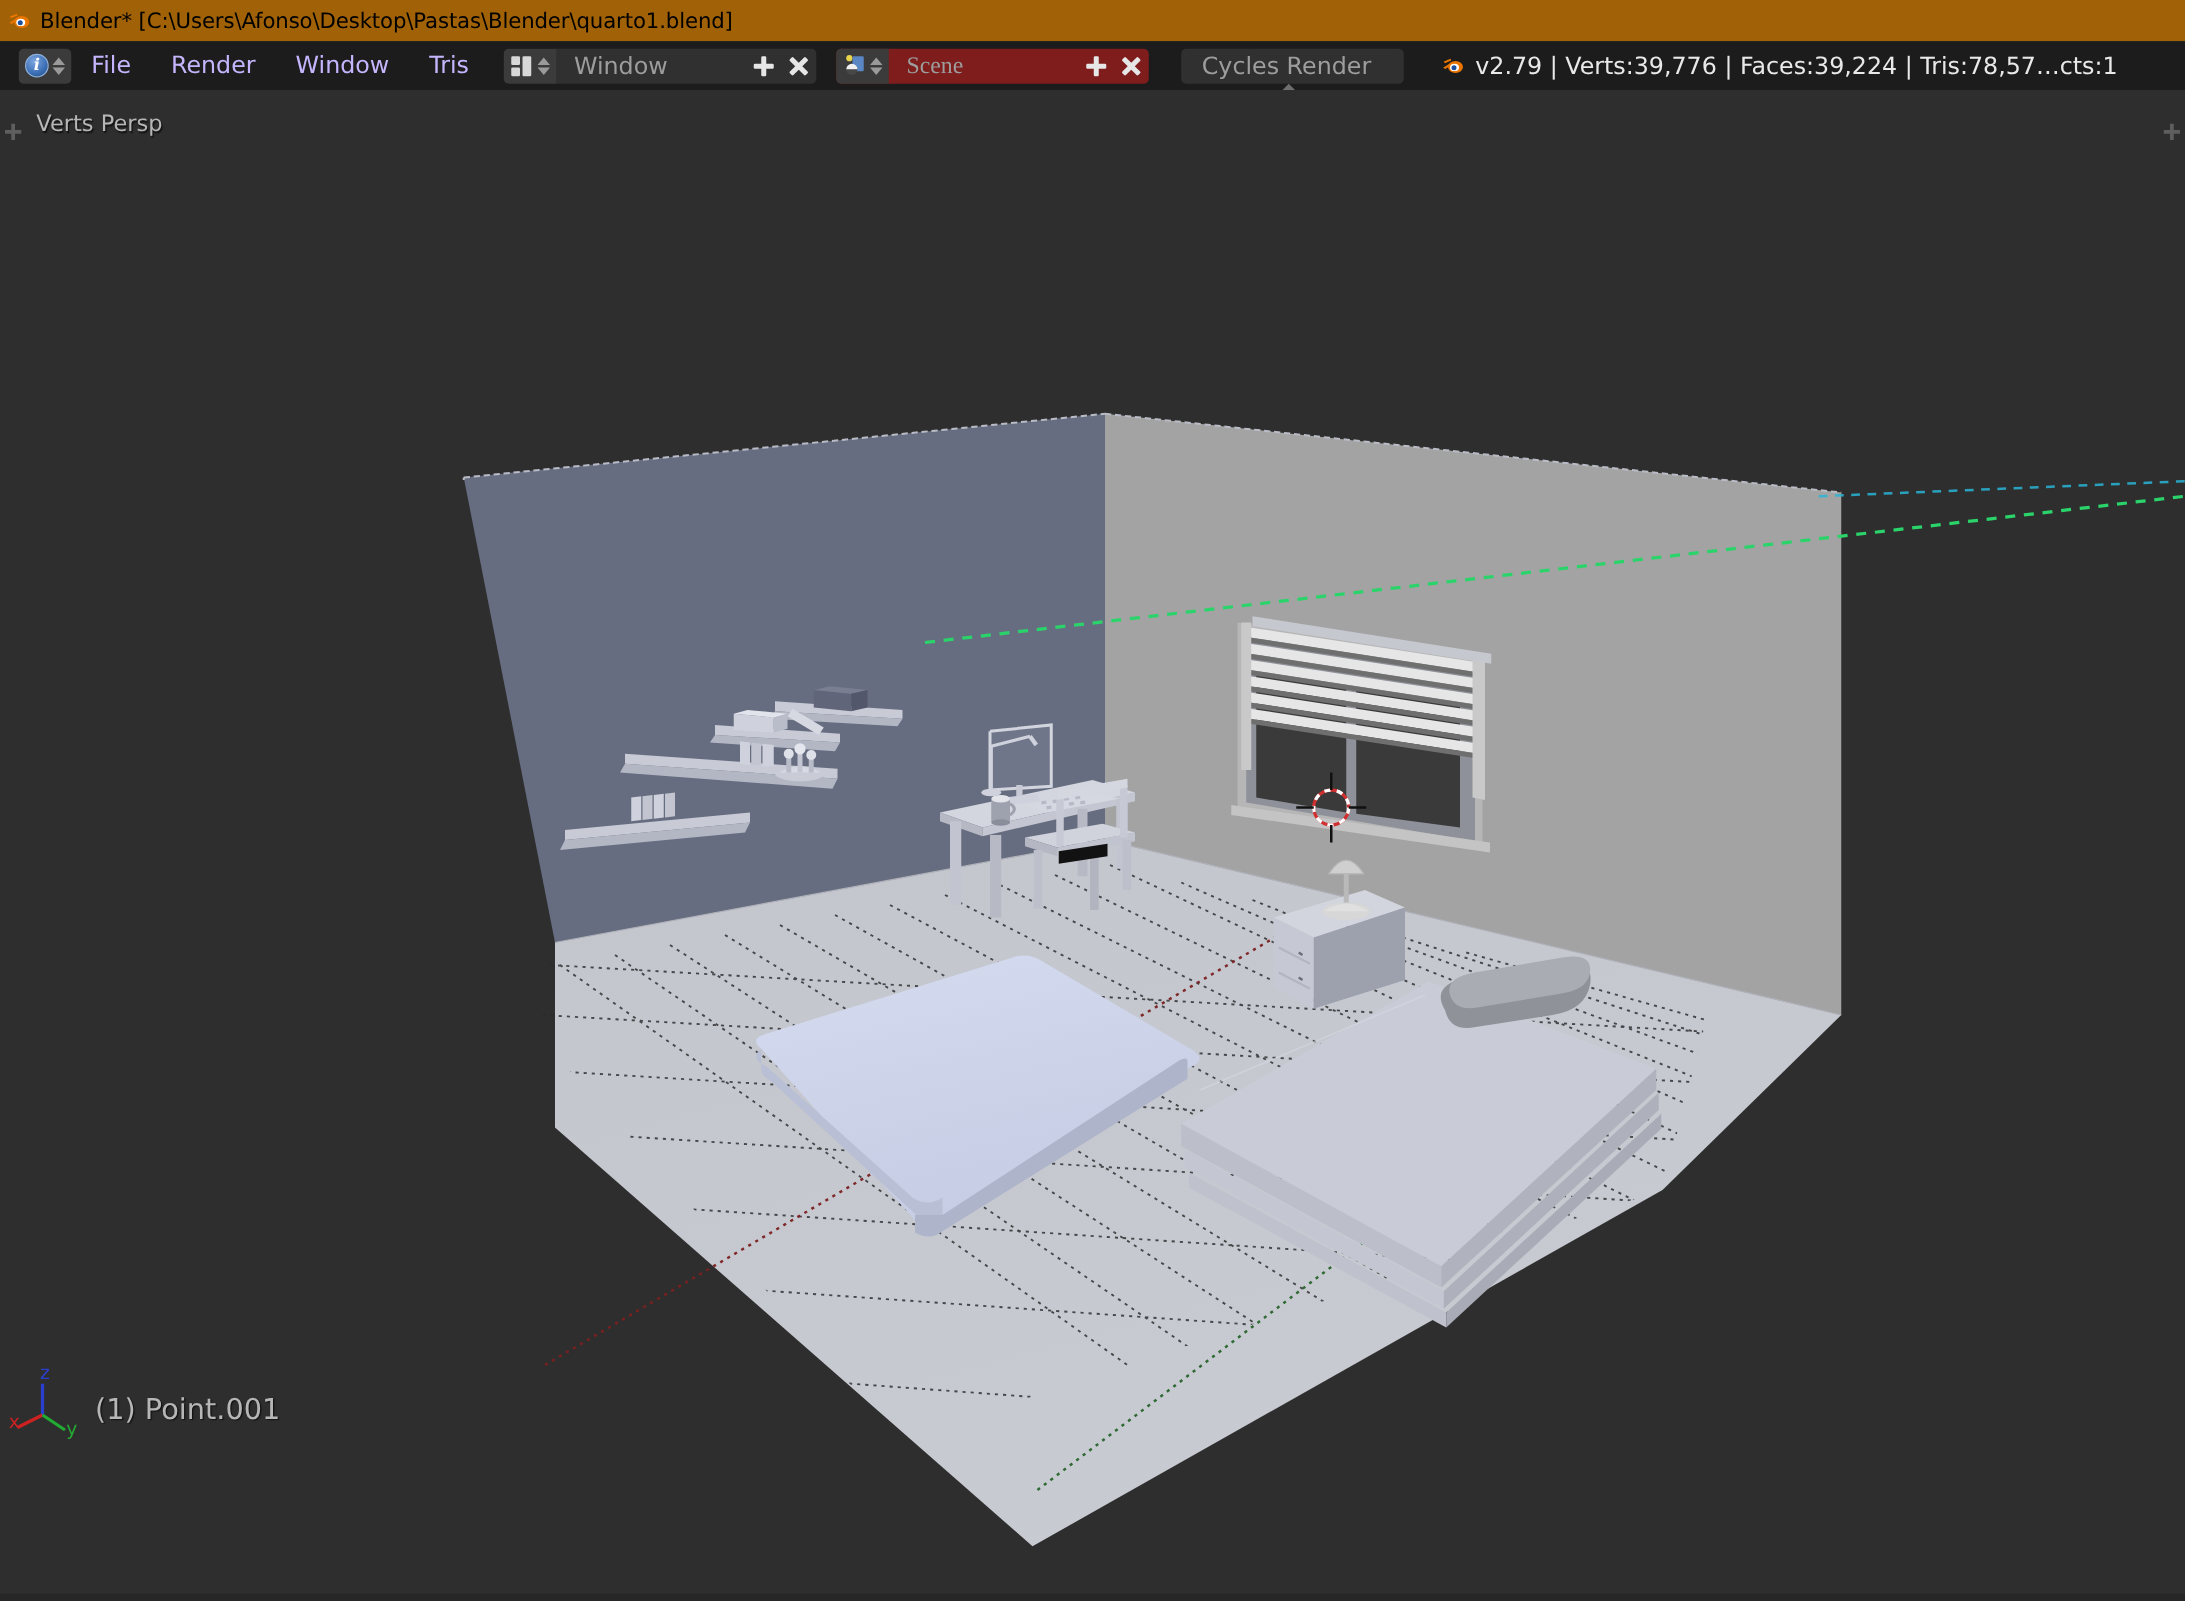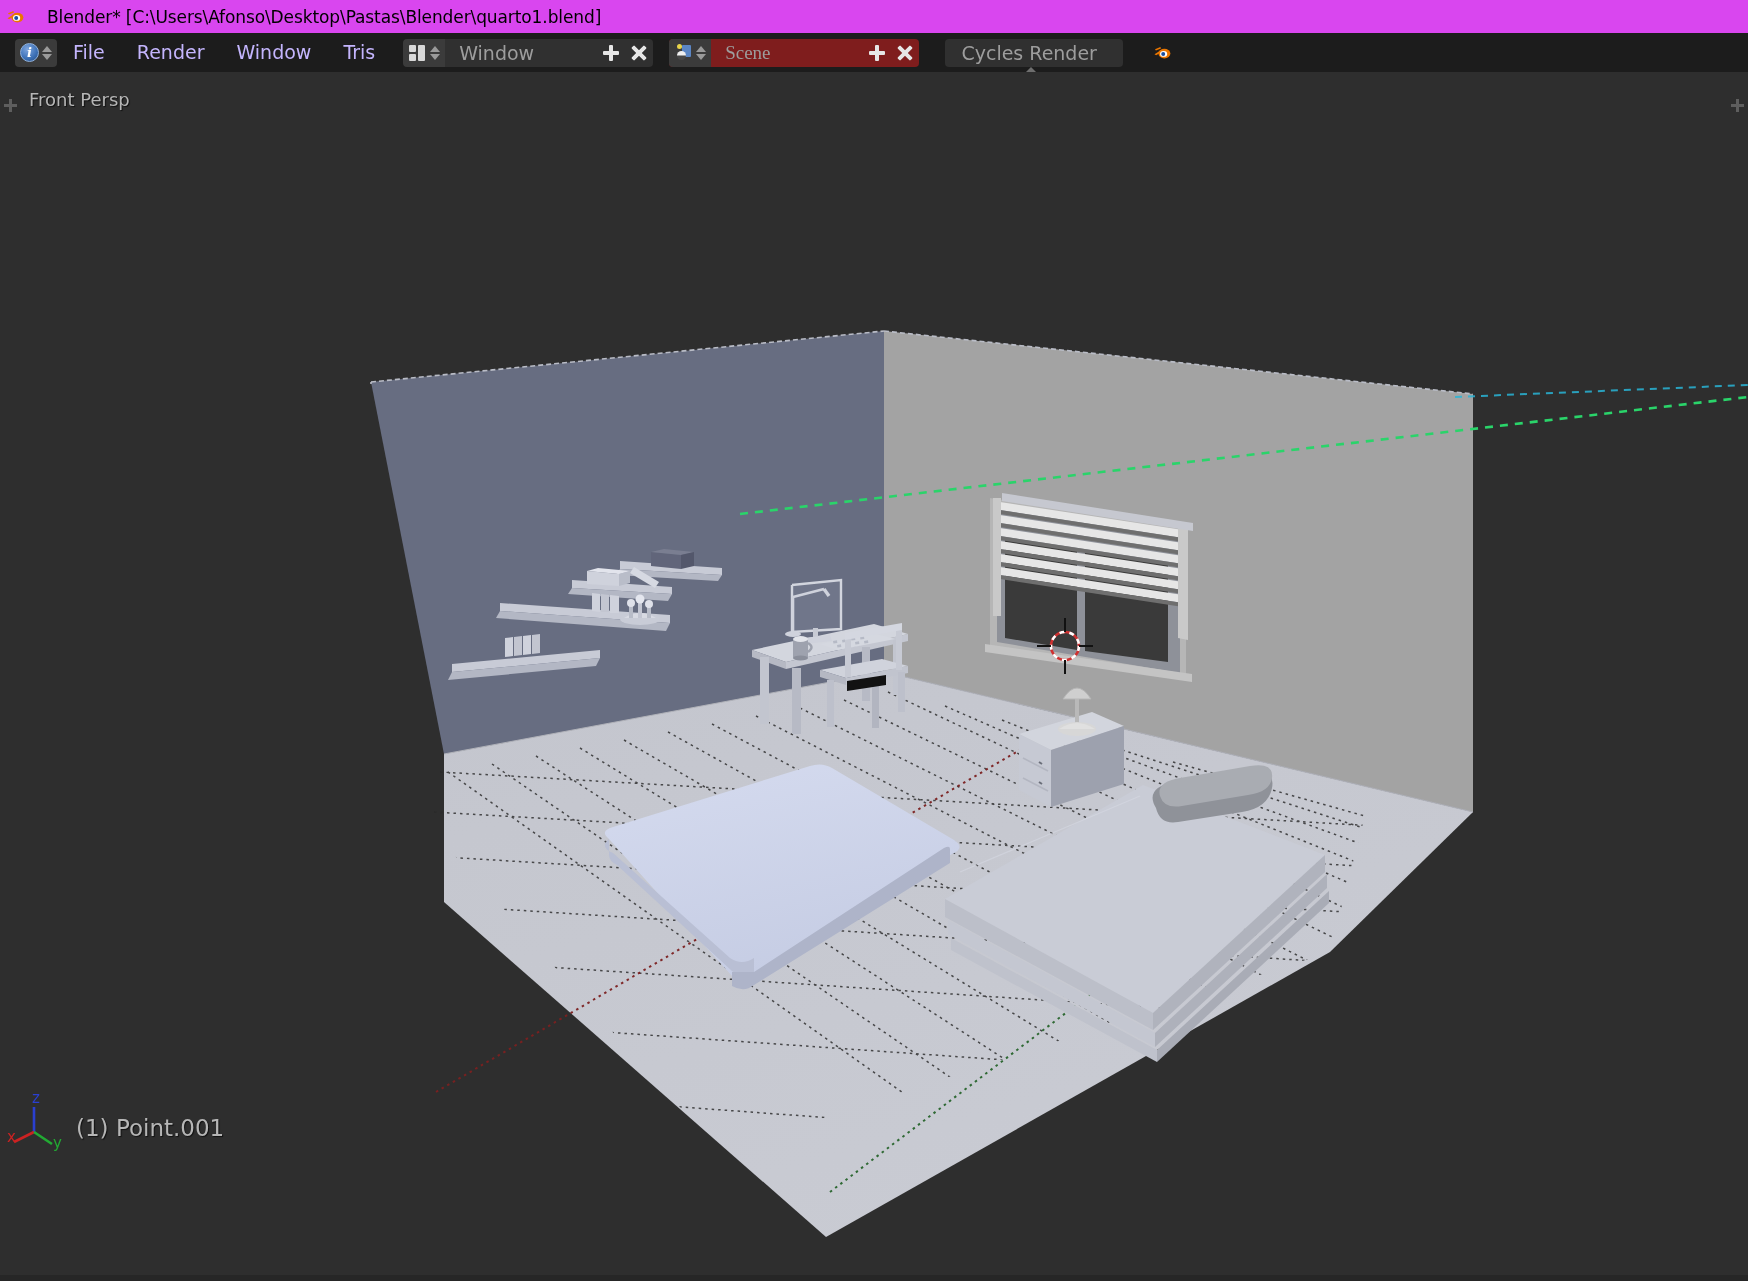--- a/index.html
+++ b/index.html
@@ -19,24 +19,24 @@
     width: 1748px;
     height: 1281px;
     background: #2e2e2e;
   }
 
   
   .titlebar {
     position: absolute;
     left: 0; top: 0;
     width: 1748px; height: 33px;
-    background: #d946ef;
-    display: flex;
-    align-items: center;
-    gap: 22px;
+    background: #a16207;
+    display: flex;
+    align-items: center;
+    gap: 7px;
     padding-left: 6px;
     box-sizing: border-box;
   }
   .titlebar-text {
     font-size: 17px;
     color: #000000;
     white-space: nowrap;
     letter-spacing: -0.1px;
   }
   .blender-logo {
@@ -413,20 +413,21 @@
     <div class="stats">
       <span class="blender-logo">
         <svg width="19" height="19" viewBox="0 0 19 19">
           <path d="M1.5 11.2 L9 6.4 L9.6 8.2 L3.2 12.2 Z" fill="#ea7600"></path>
           <ellipse cx="11.4" cy="10.6" rx="6.0" ry="4.8" fill="#ea7600"></ellipse>
           <ellipse cx="10.6" cy="10.9" rx="3.6" ry="2.9" fill="#ffffff"></ellipse>
           <circle cx="10.2" cy="11.1" r="2.0" fill="#1a4fa0"></circle>
           <path d="M2.0 6.2 L7.4 4.0 L8.0 5.4 L2.9 7.6 Z" fill="#ea7600"></path>
         </svg>
       </span>
+      <span class="stats-text">v2.79 | Verts:39,776 | Faces:39,224 | Tris:78,57…cts:1</span>
     </div>
   </div>
 
   <div class="viewport">
 
     <svg class="scene-svg" width="1748" height="1209" viewBox="0 0 1748 1209">
       <defs>
         <linearGradient id="rugGrad" x1="0" y1="0" x2="0.35" y2="1">
           <stop offset="0%" stop-color="#d5dbef"></stop>
           <stop offset="100%" stop-color="#c6cde4"></stop>
@@ -669,21 +670,21 @@
       <g>
         <circle cx="1065" cy="574" r="14" fill="none" stroke="#d03030" stroke-width="2.6"></circle>
         <circle cx="1065" cy="574" r="14" fill="none" stroke="#ffffff" stroke-width="2.6" stroke-dasharray="5,5"></circle>
         <line x1="1065" y1="546" x2="1065" y2="560" stroke="#111111" stroke-width="2"></line>
         <line x1="1065" y1="588" x2="1065" y2="602" stroke="#111111" stroke-width="2"></line>
         <line x1="1037" y1="574" x2="1051" y2="574" stroke="#111111" stroke-width="2"></line>
         <line x1="1079" y1="574" x2="1093" y2="574" stroke="#111111" stroke-width="2"></line>
       </g>
     </svg>
 
-    <div class="view-name">Front Persp</div>
+    <div class="view-name">Verts Persp</div>
     <div class="object-name">(1) Point.001</div>
 
     <span class="region-toggle rt-left"></span>
     <span class="region-toggle rt-right"></span>
 
     <div class="axis-gizmo">
       <svg width="70" height="70" viewBox="0 0 70 70">
         <line x1="28" y1="45" x2="28" y2="20" stroke="#2a3fd0" stroke-width="2.6"></line>
         <line x1="28" y1="45" x2="8" y2="55" stroke="#cc2222" stroke-width="2.6"></line>
         <line x1="28" y1="45" x2="46" y2="57" stroke="#22aa33" stroke-width="2.6"></line>

